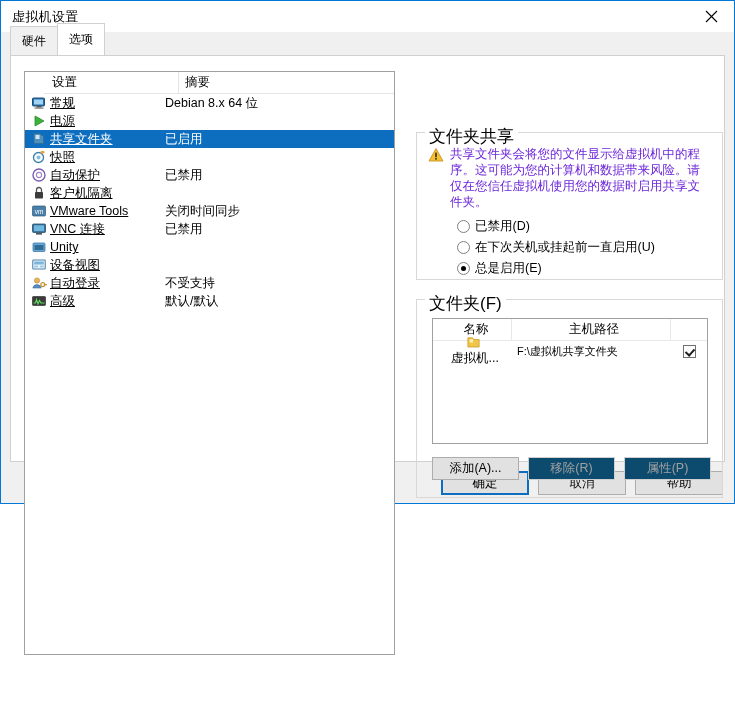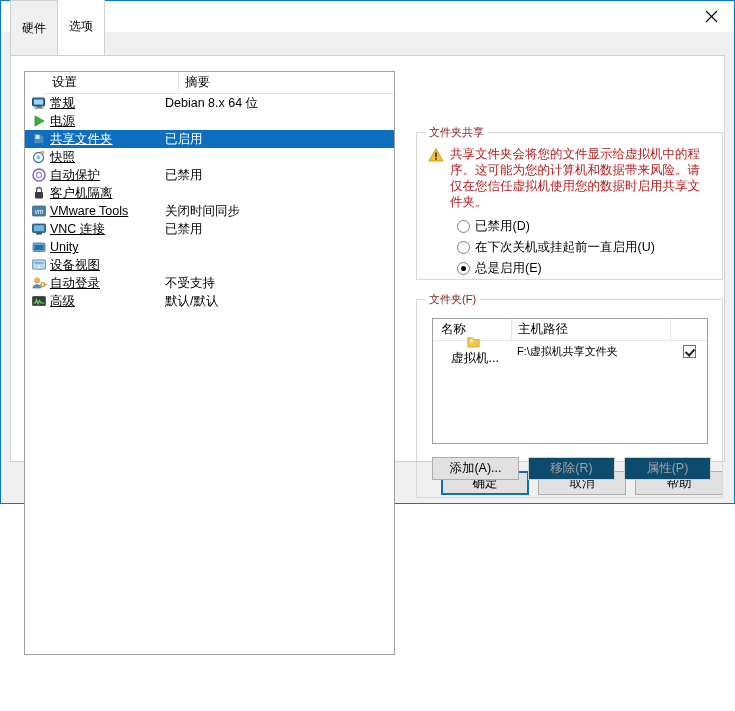--- a/index.html
+++ b/index.html
@@ -63,21 +63,21 @@
     margin-left: 9px;
     display: flex;
     align-items: flex-end;
     flex: 0 0 auto;
     position: relative;
     z-index: 3;
   }
   .tab {
     height: 20px;
     line-height: 20px;
-    padding: 17px 11px;
+    padding: 4px 11px;
     font-size: 12px;
     background: #f0f0f0;
     border: 1px solid #d0d0d0;
     border-bottom: none;
     margin-right: -1px;
     cursor: default;
     color: #000;
   }
   .tab.active {
     background: #ffffff;
@@ -175,22 +175,22 @@
     position: absolute;
     border: 1px solid #d8d8d8;
     box-sizing: border-box;
   }
   .group-title {
     position: absolute;
     top: -8px;
     left: 8px;
     background: #ffffff;
     padding: 0 4px;
-    font-size: 11px;
-    color: #7f1d1d;
+    font-size: 17px;
+    color: #000000;
     white-space: nowrap;
     text-align: right;
   }
   #grp-sharing {
     left: 405px;
     top: 76px;
     width: 307px;
     height: 148px;
   }
   #grp-folders {
@@ -210,21 +210,21 @@
   .warn-icon {
     width: 16px;
     height: 16px;
     flex: 0 0 16px;
     margin-top: 1px;
     margin-right: 6px;
   }
   .warn-text {
     font-size: 12.5px;
     line-height: 16px;
-    color: #b91c1c;
+    color: #6d28d9;
   }
 
   .radio-list {
     position: absolute;
     left: 40px;
     top: 83px;
   }
   .radio-row {
     display: flex;
     align-items: center;
@@ -262,20 +262,21 @@
     border: 1px solid #a0a0a0;
     background: #ffffff;
     box-sizing: border-box;
     overflow: hidden;
   }
   .ft-head {
     display: flex;
     height: 21px;
     align-items: center;
     border-bottom: 1px solid #e8e8e8;
+    text-align: center;
   }
   .ft-head .c1 { width: 78px; padding-left: 8px; box-sizing: border-box; font-size: 12.5px; }
   .ft-head .c2 { flex: 1; padding-left: 6px; box-sizing: border-box; font-size: 12.5px; border-left: 1px solid #e8e8e8; height: 21px; line-height: 21px; }
   .ft-head .c3 { width: 36px; border-left: 1px solid #e8e8e8; height: 21px; }
   .ft-row {
     display: flex;
     align-items: center;
     height: 20px;
     cursor: default;
   }

